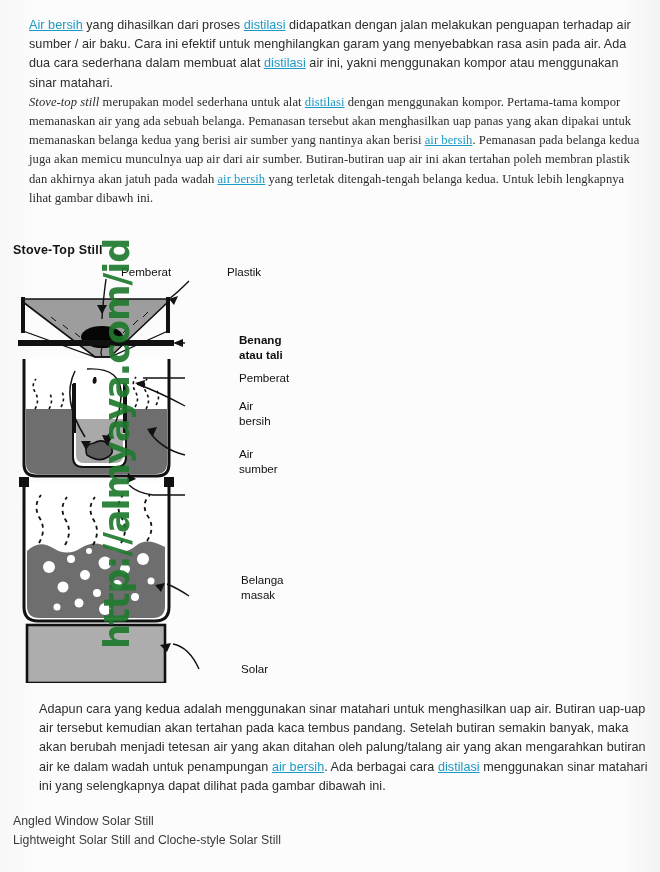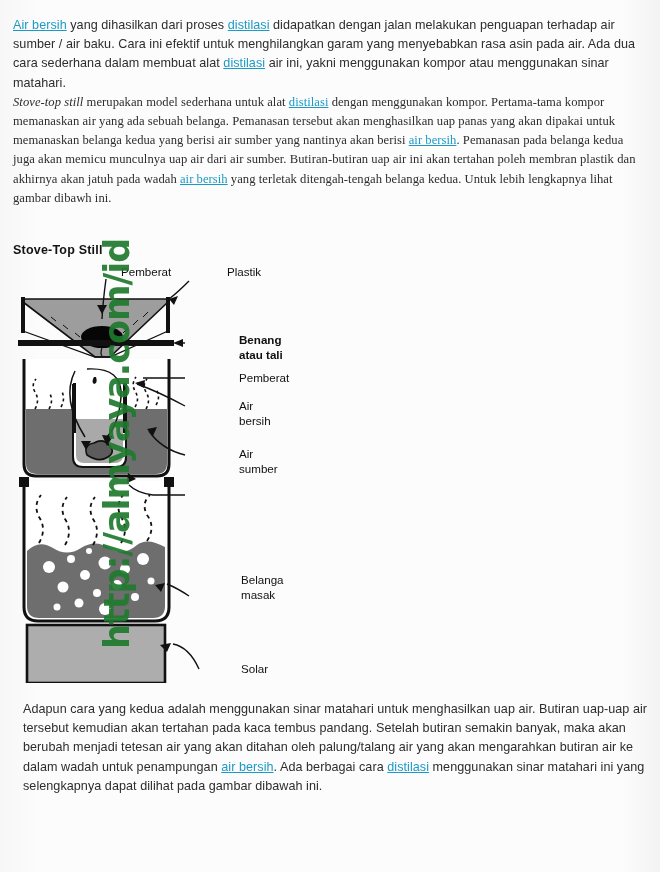--- a/index.html
+++ b/index.html
@@ -22,21 +22,21 @@
     height: 872px;
     background: linear-gradient(to right, #f7f7f7 0%, #fcfcfc 6%, #fcfcfc 94%, #f3f3f3 100%);
   }
   .article {
     position: absolute;
     left: 13px;
     top: 16px;
     width: 634px;
   }
   p.para {
-    margin: 0 0 0 0;
+    margin: 0 0 0 16px;
     font-size: 12.6px;
     line-height: 19.2px;
     color: #2d2d2d;
     letter-spacing: 0.05px;
     text-align: left;
   }
   p.para + p.para { margin-top: 0px; font-family: Liberation Serif, serif; }
   a.lnk {
     color: #1b9ac6;
     text-decoration: underline;
@@ -271,14 +271,18 @@
       <div class="lbl" style="left:180px; top:403px;">Solar</div>
 
       <div class="watermark">http://almyaya.com/id</div>
     </div>
   </div>
 
   <div class="bottom-text">
     <p class="para" id="p3"><span>Adapun cara yang kedua adalah menggunakan sinar matahari untuk menghasilkan uap air. Butiran uap-uap air tersebut kemudian akan tertahan pada kaca tembus pandang. Setelah butiran semakin banyak, maka akan berubah menjadi tetesan air yang akan ditahan oleh palung/talang air yang akan mengarahkan butiran air ke dalam wadah untuk penampungan </span><a class="lnk" href="#">air bersih</a><span>. Ada berbagai cara </span><a class="lnk" href="#">distilasi</a><span> menggunakan sinar matahari ini yang selengkapnya dapat dilihat pada gambar dibawah ini.</span></p>
   </div>
 
+  <div class="tail">
+    <div>Angled Window Solar Still</div>
+    <div>Lightweight Solar Still and Cloche-style Solar Still</div>
+  </div>
 
 </div>
 
 </body></html>

